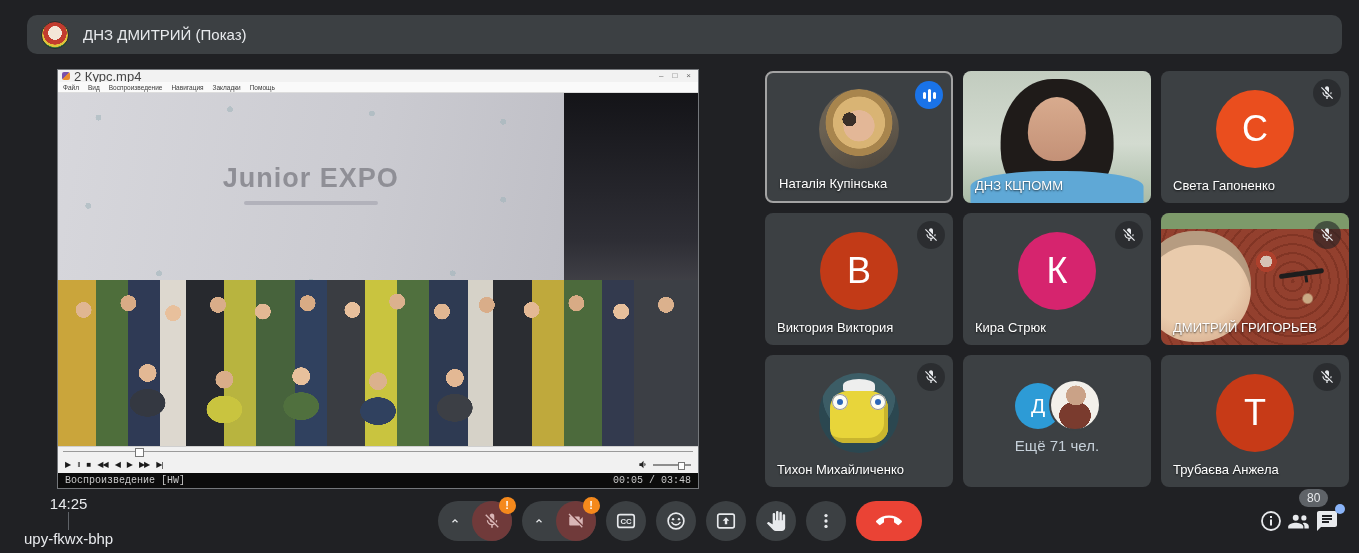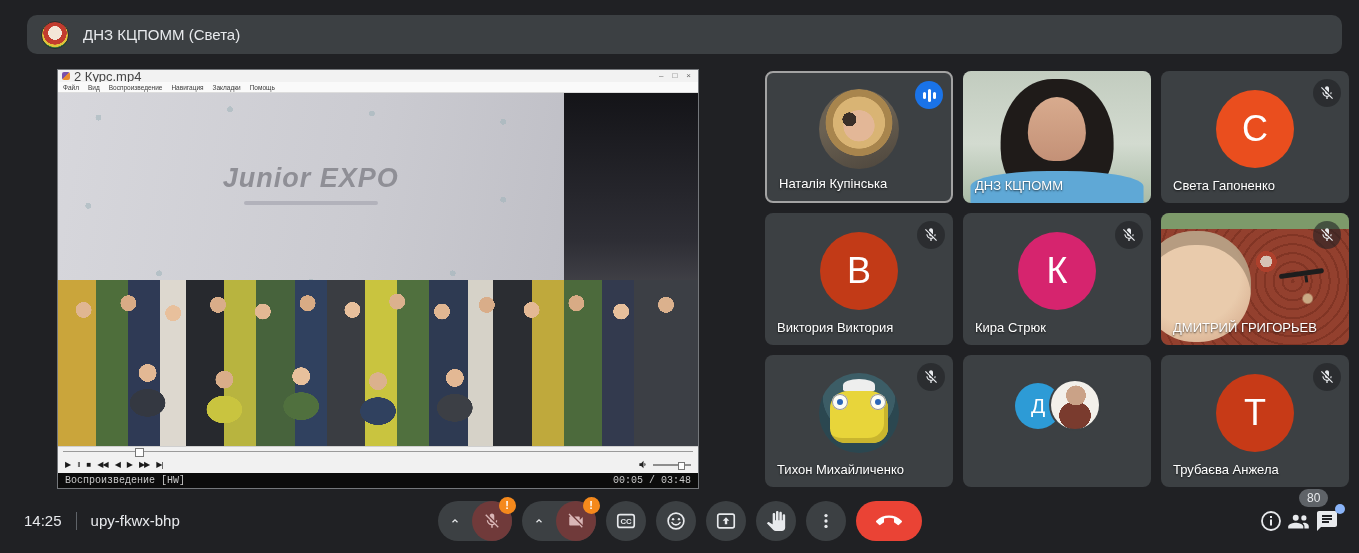--- a/index.html
+++ b/index.html
@@ -32,21 +32,21 @@
   .proj-screen .marks{position:absolute;inset:0;opacity:.55;background-image:
       radial-gradient(circle 3px at 8% 12%,#9fb4ba 98%,transparent),
       radial-gradient(circle 3px at 34% 8%,#9fb4ba 98%,transparent),
       radial-gradient(circle 3px at 62% 10%,#9fb4ba 98%,transparent),
       radial-gradient(circle 3px at 88% 14%,#9fb4ba 98%,transparent),
       radial-gradient(circle 3px at 6% 55%,#9fb4ba 98%,transparent),
       radial-gradient(circle 3px at 88% 52%,#9fb4ba 98%,transparent),
       radial-gradient(circle 3px at 20% 88%,#9fb4ba 98%,transparent),
       radial-gradient(circle 3px at 50% 92%,#9fb4ba 98%,transparent),
       radial-gradient(circle 3px at 78% 88%,#9fb4ba 98%,transparent);}
-  .banner{position:absolute;left:50%;top:34%;transform:translateX(-50%);text-align:center;font-style:italic;}
+  .banner{position:absolute;left:50%;top:34%;transform:translateX(-50%);text-align:center;}
   .banner .btitle{font-size:27px;font-weight:bold;color:#8f8f96;letter-spacing:1px;white-space:nowrap;}
   .banner .bsub{height:4px;width:76%;background:#b2b2bb;margin:7px auto 0;border-radius:2px;}
   .dark-right{position:absolute;right:0;top:0;width:21%;height:60%;
          background:linear-gradient(180deg,#141418 0%,#2e2e35 70%,#4a4a50 100%);}
   .crowd{position:absolute;left:0;right:0;bottom:0;height:47%;filter:blur(.4px);background-image:
       
       radial-gradient(circle 8px at 4% 18%,#e0b692 98%,transparent),
       radial-gradient(circle 8px at 11% 14%,#d8ab85 98%,transparent),
       radial-gradient(circle 8px at 18% 20%,#e8c09c 98%,transparent),
       radial-gradient(circle 8px at 25% 15%,#d9ad89 98%,transparent),
@@ -159,21 +159,21 @@
   .ovf-blue{position:absolute;left:0;top:2px;width:46px;height:46px;border-radius:50%;background:#2d9bd6;
         color:#fff;font-size:21px;display:flex;align-items:center;justify-content:center;}
   .ovf-photo{position:absolute;right:0;top:0;width:48px;height:48px;border-radius:50%;background:
         radial-gradient(circle 10px at 52% 30%,#caa287 98%,transparent),
         radial-gradient(ellipse 16px 14px at 50% 72%,#7a3b2e 98%,transparent),
         #f3f0ea;box-shadow:0 0 0 2px #3c4043;}
   .ovf-label{position:absolute;left:0;right:0;top:62%;text-align:center;color:#c6d0d9;font-size:15px;}
 
   
   .bottombar{position:absolute;left:0;right:0;bottom:0;height:65px;}
-  .bb-left{position:absolute;left:24px;top:50%;transform:translateY(-50%);display:flex;align-items:center;color:#e8eaed;font-size:15px;}
+  .bb-left{position:absolute;left:24px;top:50%;transform:translateY(-50%);display:flex;align-items:center;color:#e8eaed;font-size:15px;flex-direction:column;}
   .bb-left .sep{width:1px;height:18px;background:#5f6368;margin:0 14px;}
   .bb-center{position:absolute;left:50%;top:50%;transform:translate(-50%,-50%);display:flex;align-items:center;gap:10px;}
   .ctl-pill{position:relative;display:flex;align-items:center;height:40px;border-radius:20px;background:#3c4043;}
   .ctl-pill .chev{width:34px;height:40px;display:flex;align-items:center;justify-content:center;}
   .ctl-pill .mutedcircle{width:40px;height:40px;border-radius:50%;background:#703a3a;
         display:flex;align-items:center;justify-content:center;}
   .alert{position:absolute;top:-4px;right:-4px;width:17px;height:17px;border-radius:50%;background:#f5891c;
         color:#fff;font-size:11px;font-weight:bold;display:flex;align-items:center;justify-content:center;z-index:3;}
   .ctl-round{width:40px;height:40px;border-radius:50%;background:#3c4043;
         display:flex;align-items:center;justify-content:center;}
@@ -185,21 +185,21 @@
         border-radius:10px;padding:2px 8px;}
   .bluedot{position:absolute;top:-3px;right:-4px;width:10px;height:10px;border-radius:50%;background:#8ab4f8;}
 </style>
 </head>
 <body>
 
 <div class="stage">
 
   <div class="topbar">
     <div class="emblem"></div>
-    <div class="title">ДНЗ КЦПОММ (Света)</div>
+    <div class="title">ДНЗ ДМИТРИЙ (Показ)</div>
   </div>
 
   <div class="player">
     <div class="ptitle">
       <span class="picon"></span>
       <span class="ptext">2 Курс.mp4</span>
       <span class="wbtns">
         <span>–</span>
         <span>□</span>
         <span>×</span>
@@ -331,20 +331,21 @@
         <div class="eye r"></div>
       </div>
       <div class="name">Тихон Михайличенко</div>
     </div>
 
     <div class="tile">
       <div class="ovf-wrap">
         <div class="ovf-blue">Д</div>
         <div class="ovf-photo"></div>
       </div>
+      <div class="ovf-label">Ещё 71 чел.</div>
     </div>
 
     <div class="tile">
       <div class="mute">
         <svg width="16" height="16" viewBox="0 0 24 24">
             <path fill="#e8eaed" d="M19 11h-1.7c0 .74-.16 1.43-.43 2.05l1.23 1.23c.56-.98.9-2.09.9-3.28zm-4.02.17c0-.06.02-.11.02-.17V5c0-1.66-1.34-3-3-3S9 3.34 9 5v.18l5.98 5.99zM4.27 3L3 4.27l6.01 6.01V11c0 1.66 1.33 3 2.99 3 .22 0 .44-.03.65-.08l1.66 1.66c-.71.33-1.5.52-2.31.52-2.76 0-5.3-2.1-5.3-5.1H5c0 3.41 2.72 6.23 6 6.72V21h2v-3.28c.91-.13 1.77-.45 2.54-.9L19.73 21 21 19.73 4.27 3z"></path>
           </svg>
       </div>
       <div class="initial-avatar" style="background-color: rgb(199, 58, 23);">Т</div>
       <div class="name">Трубаєва Анжела</div>

